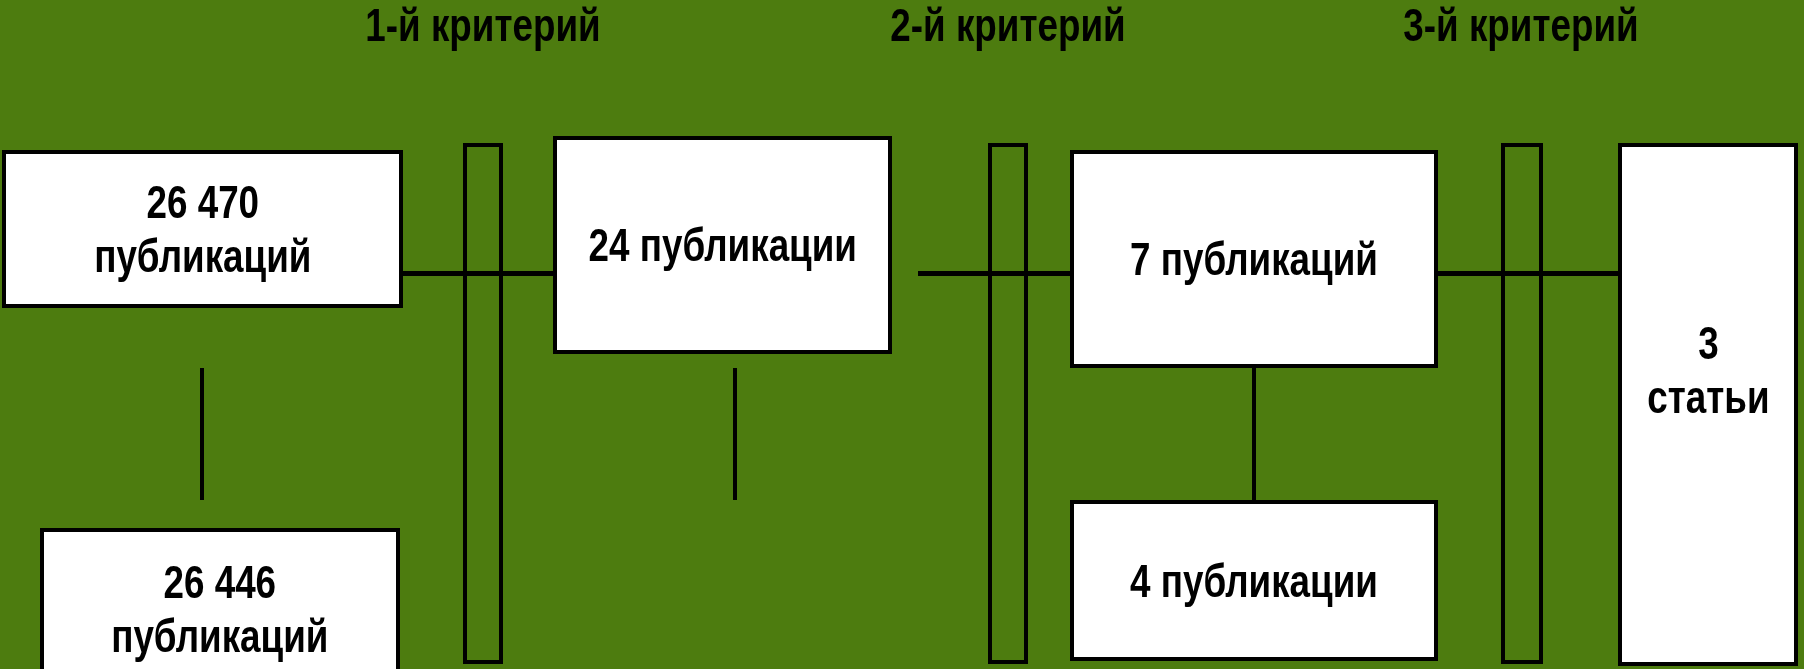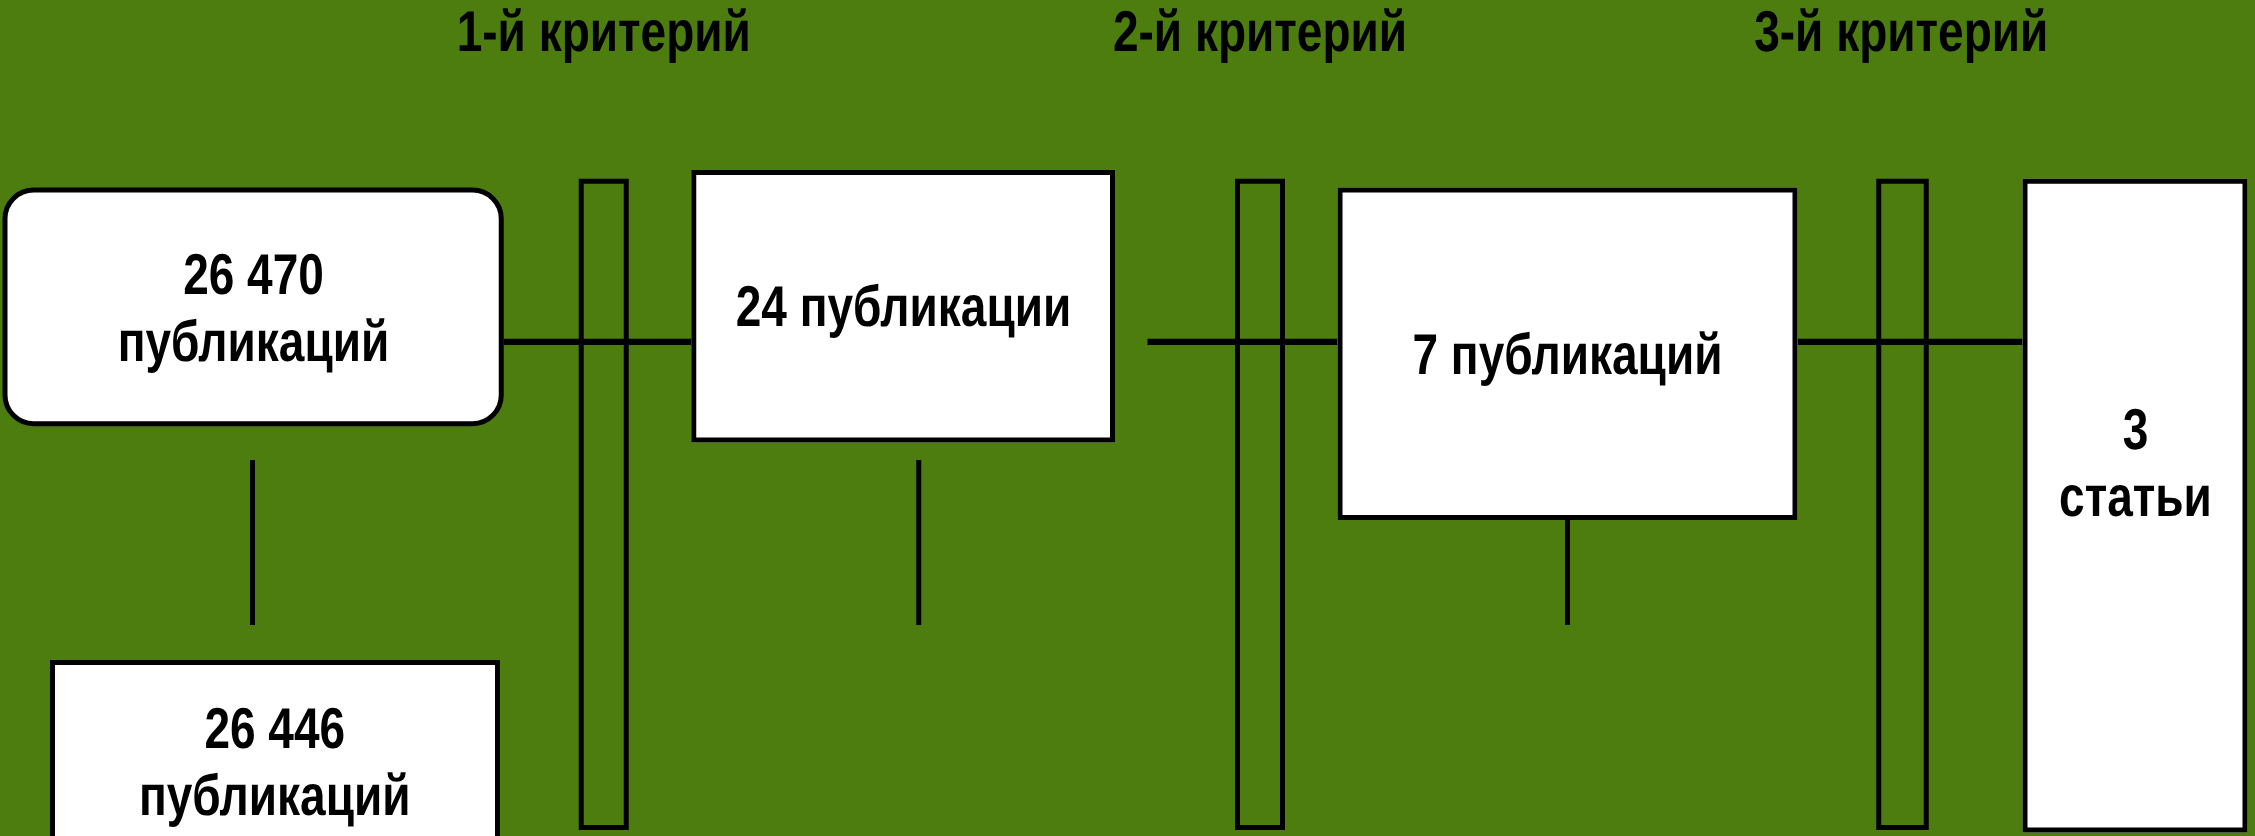--- a/index.html
+++ b/index.html
@@ -60,33 +60,33 @@
     background: #000000;
     z-index: 1;
   }
   .vline {
     position: absolute;
     width: 4px;
     background: #000000;
     z-index: 1;
   }
   
-  .box.b1 { left: 2px;    top: 150px; width: 401px; height: 191px; border-radius: 25px; }
+  .box.b1 { left: 2px;    top: 150px; width: 401px; height: 158px; }
   .box.e1 { left: 2px;    top: 528px; width: 360px; height: 161px; margin-left: 38px; }
   .bar.bar1 { left: 463px; top: 143px; width: 40px; height: 521px; }
   .hline.h1 { left: 403px; top: 271px; width: 150px; }
   .vline.v1 { left: 200px; top: 368px; height: 132px; }
   
   .box.b2 { left: 553px;  top: 136px; width: 339px; height: 218px; }
   .box.e2 { left: 553px;  top: 500px; width: 365px; height: 161px; }
   .bar.bar2 { left: 988px; top: 143px; width: 40px; height: 521px; }
   .hline.h2 { left: 918px; top: 271px; width: 152px; }
   .vline.v2 { left: 733px; top: 368px; height: 132px; }
   
-  .box.b3 { left: 1070px; top: 150px; width: 368px; height: 266px; }
+  .box.b3 { left: 1070px; top: 150px; width: 368px; height: 218px; }
   .box.e3 { left: 1070px; top: 500px; width: 368px; height: 161px; }
   .bar.bar3 { left: 1501px; top: 143px; width: 42px; height: 521px; }
   .hline.h3 { left: 1438px; top: 271px; width: 180px; }
   .vline.v3 { left: 1252px; top: 368px; height: 132px; }
   
   .box.result { left: 1618px; top: 143px; width: 180px; height: 523px; padding-bottom: 70px; }
   
   .crit-label.c1 { left: 323px; }
   .crit-label.c2 { left: 848px; }
   .crit-label.c3 { left: 1361px; }
@@ -129,20 +129,25 @@
     <div class="tx">
       <span>24 публикации</span>
     </div>
   </div>
 
   <div class="box b3">
     <div class="tx">
       <span>7 публикаций</span>
     </div>
   </div>
+  <div class="box e3">
+    <div class="tx">
+      <span>4 публикации</span>
+    </div>
+  </div>
 
   <div class="box result">
     <div class="tx">
       <span>3</span>
       <span>статьи</span>
     </div>
   </div>
 
 </div>
 

